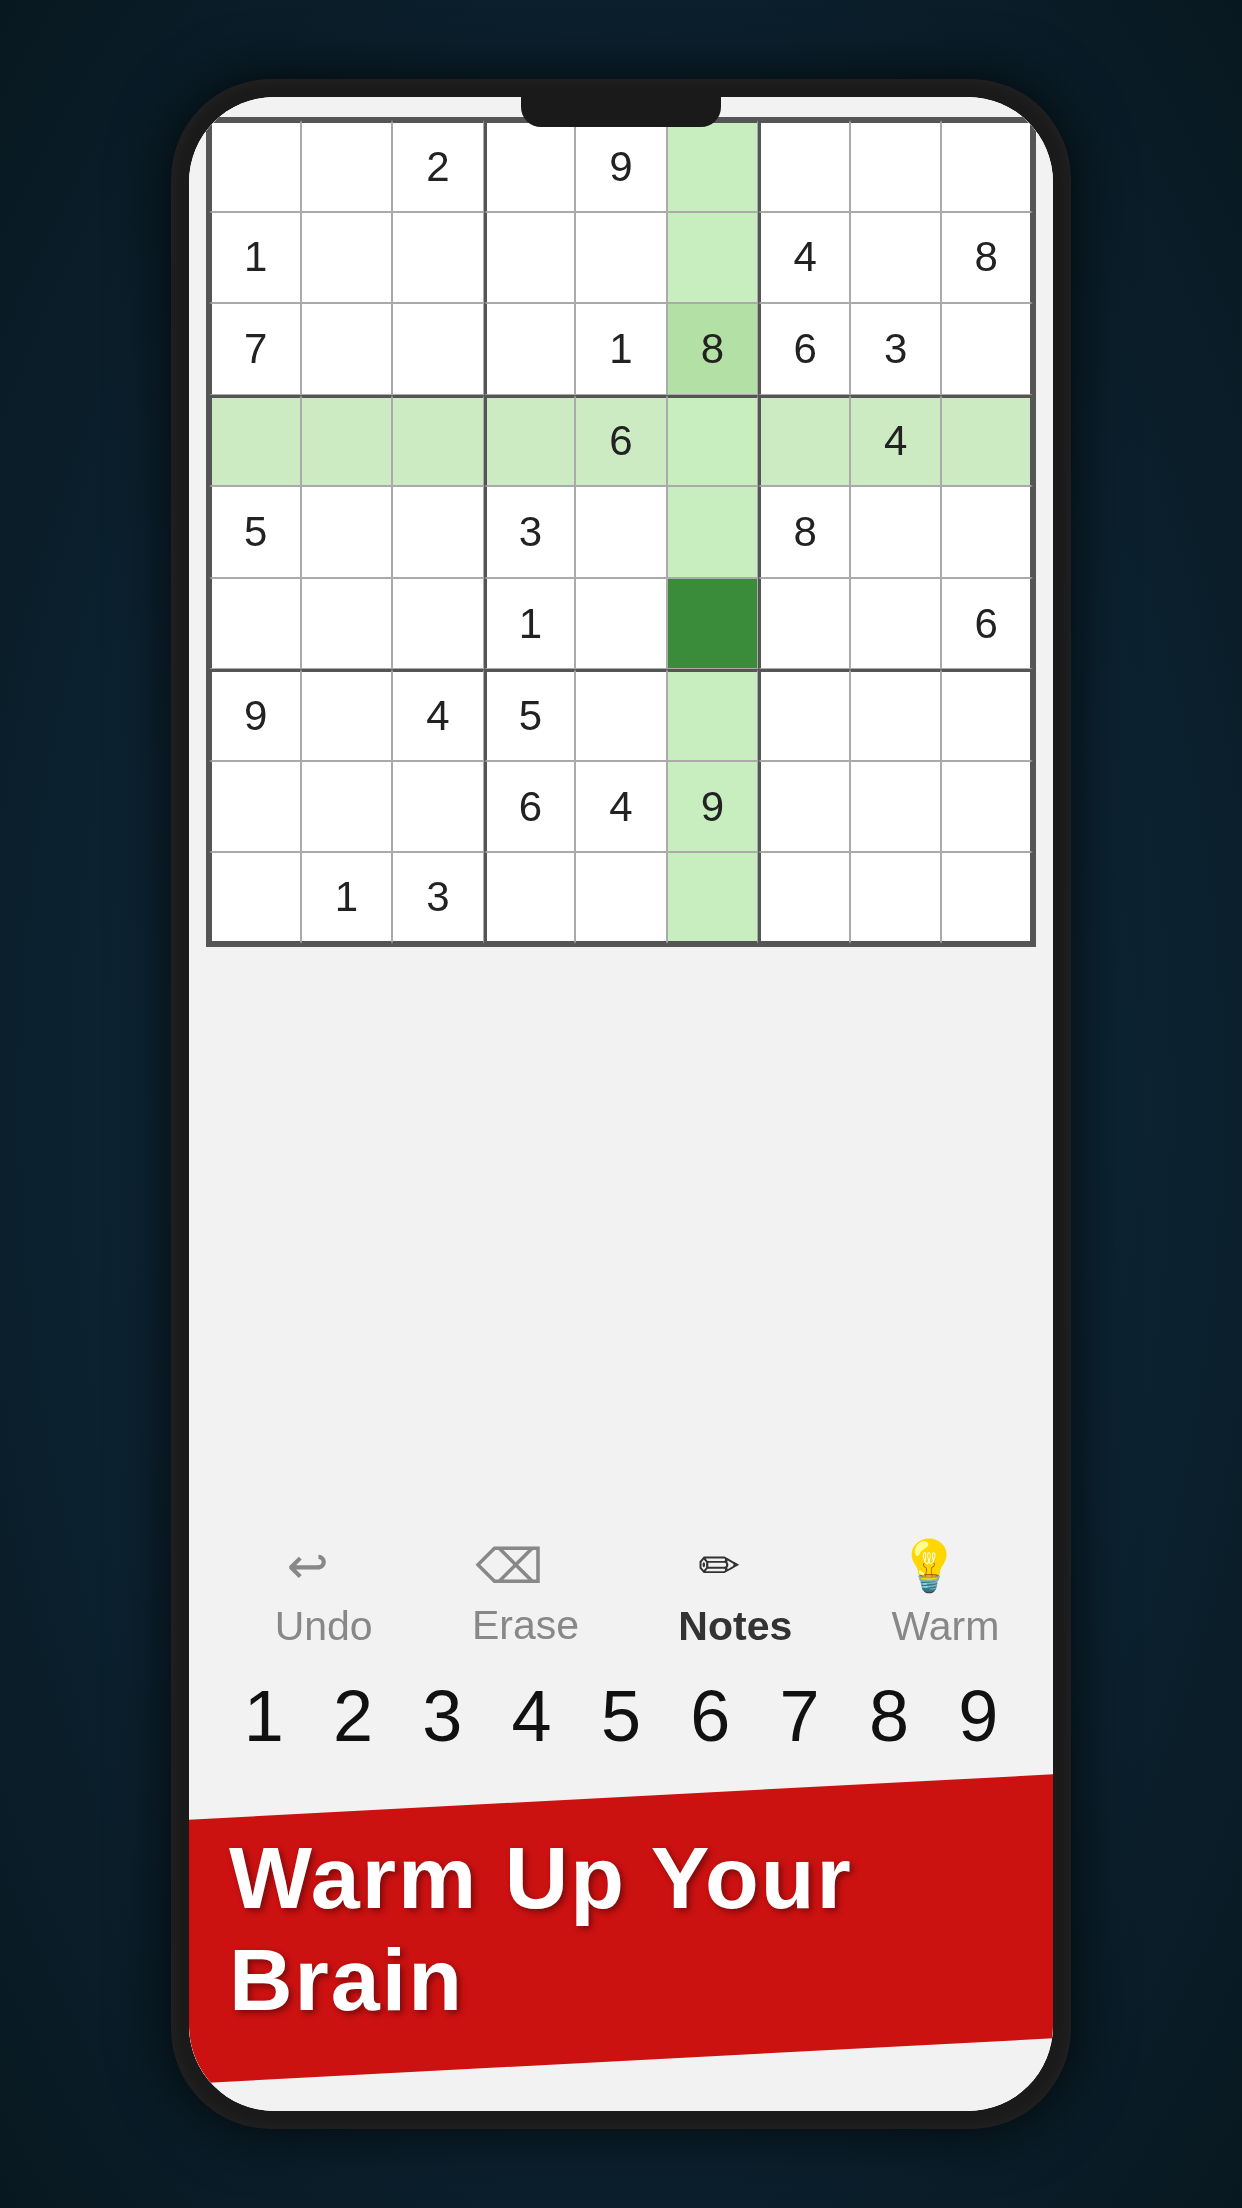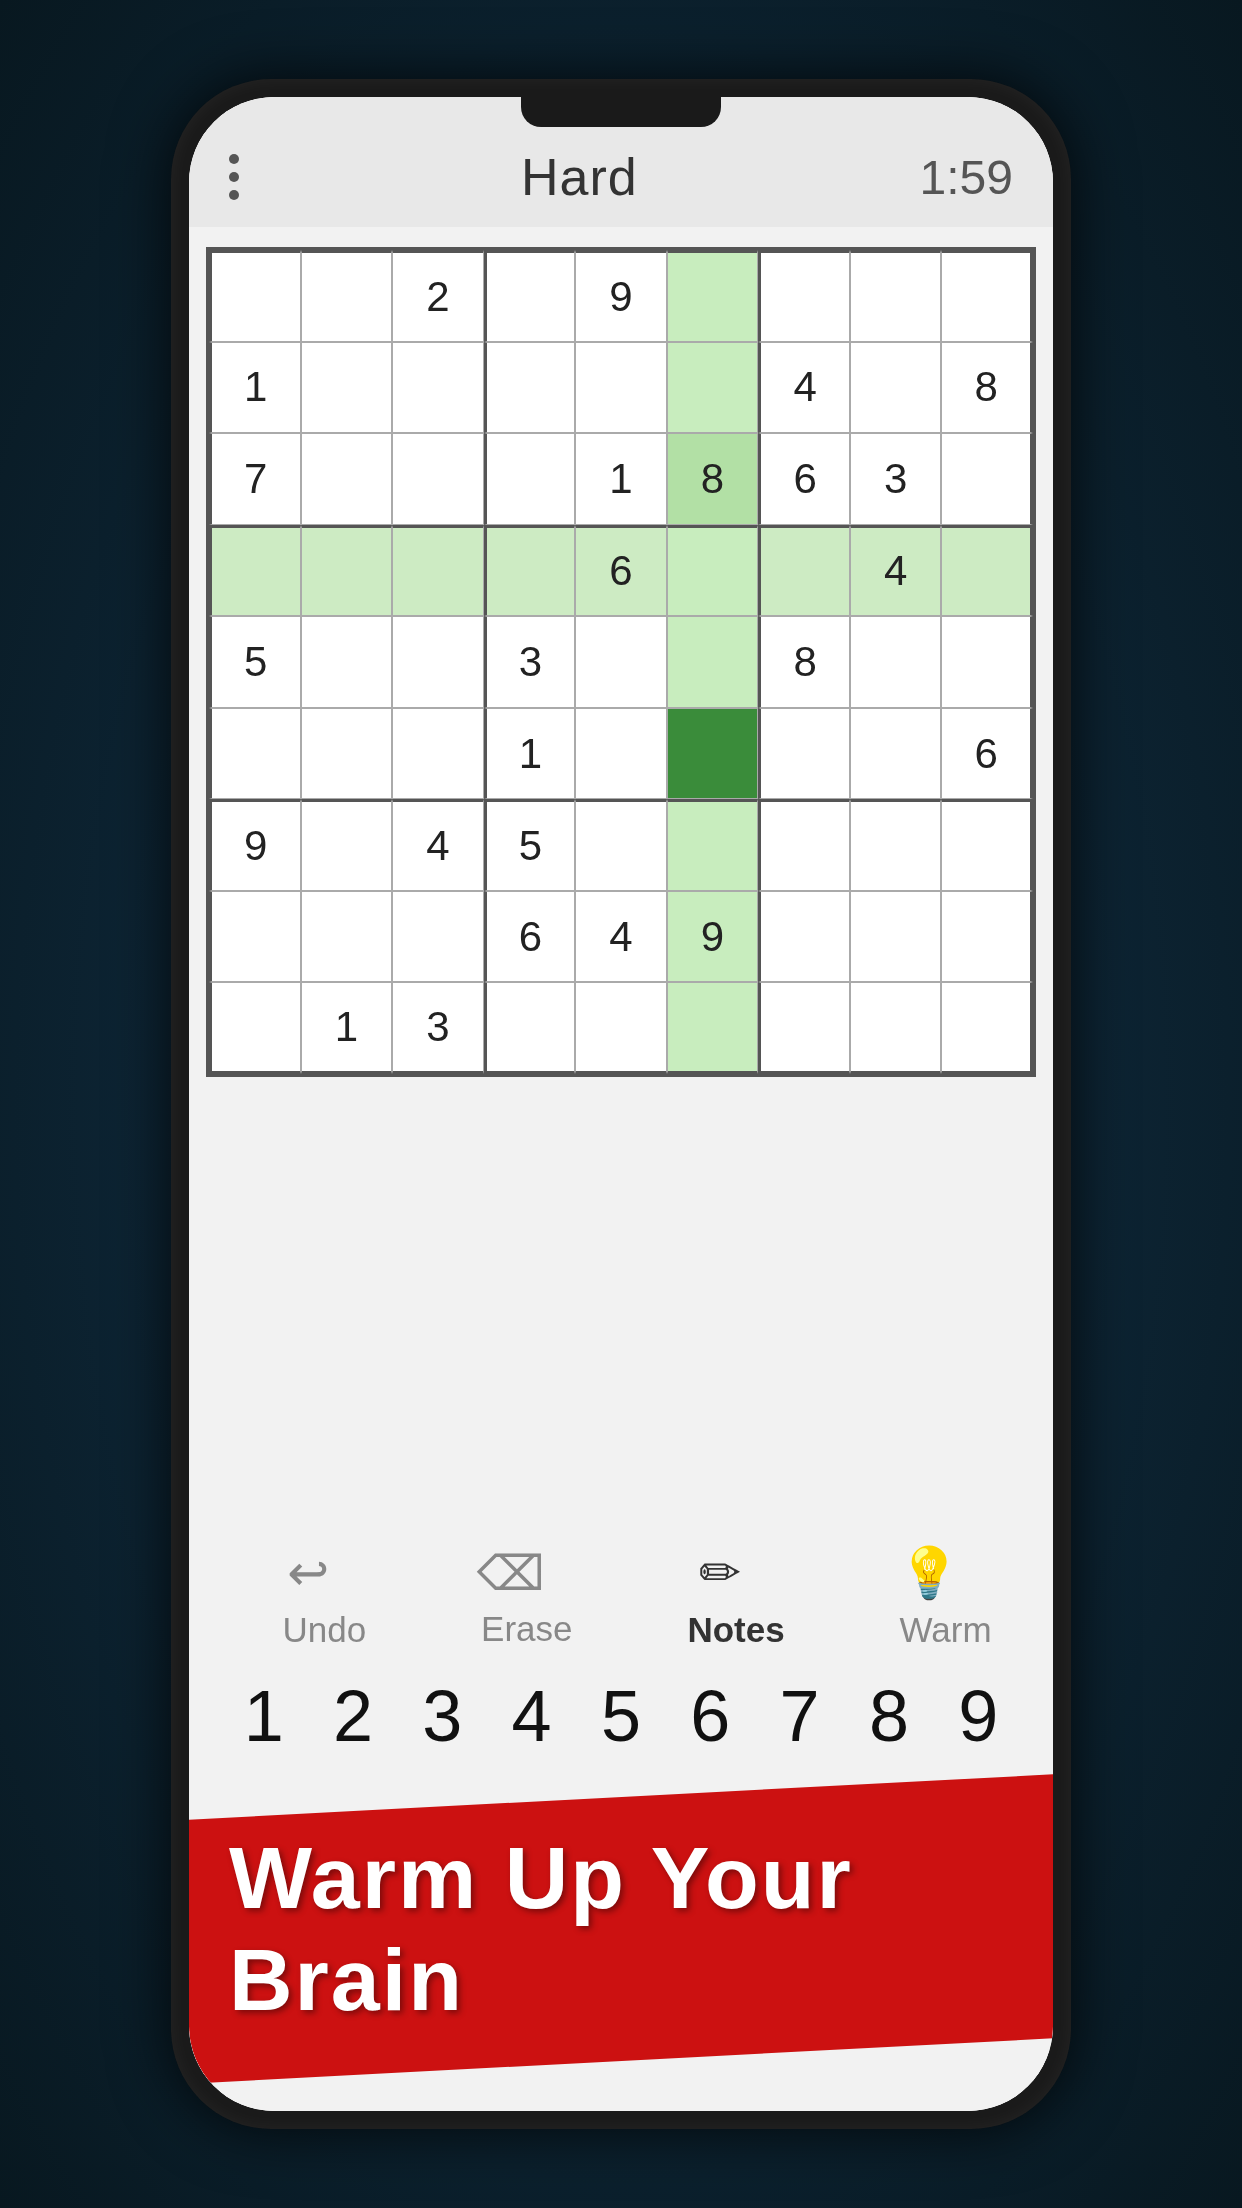--- a/index.html
+++ b/index.html
@@ -158,21 +158,21 @@
     .toolbar-icon {
       font-size: 50px;
       color: #888;
     }
 
     .toolbar-icon.active {
       color: #333;
     }
 
     .toolbar-label {
-      font-size: 35px;
+      font-size: 41px;
       color: #888;
       margin-left: 32px;
     }
 
     .toolbar-label.active {
       color: #333;
       font-weight: 600;
     }
 
     
@@ -222,29 +222,20 @@
     }
   </style>
 </head>
 <body>
 
 <div class="phone-outer">
   <div class="phone-notch"></div>
   <div class="phone-inner">
     <div class="app-screen">
 
-      <div class="header">
-        <div class="menu-dots">
-          <div class="menu-dot"></div>
-          <div class="menu-dot"></div>
-          <div class="menu-dot"></div>
-        </div>
-        <span class="header-title">Hard</span>
-        <span class="header-timer">1:59</span>
-      </div>
 
       <div class="board-container">
         <div class="sudoku-board" id="sudoku-board">
 
         <div class="sudoku-cell" data-row="1" data-col="1" style="background: white; border-width: 3px 1px 1px 3px; border-style: solid; border-color: rgb(85, 85, 85) rgb(170, 170, 170) rgb(170, 170, 170) rgb(85, 85, 85);"></div>
             <div class="sudoku-cell" data-row="1" data-col="2" style="background: white; border-width: 3px 1px 1px; border-style: solid; border-color: rgb(85, 85, 85) rgb(170, 170, 170) rgb(170, 170, 170);"></div>
             <div class="sudoku-cell" data-row="1" data-col="3" style="background: white; border-width: 3px 1px 1px; border-style: solid; border-color: rgb(85, 85, 85) rgb(170, 170, 170) rgb(170, 170, 170);">2</div>
             <div class="sudoku-cell" data-row="1" data-col="4" style="background: white; border-width: 3px 1px 1px 3px; border-style: solid; border-color: rgb(85, 85, 85) rgb(170, 170, 170) rgb(170, 170, 170) rgb(85, 85, 85);"></div>
             <div class="sudoku-cell" data-row="1" data-col="5" style="background: white; border-width: 3px 1px 1px; border-style: solid; border-color: rgb(85, 85, 85) rgb(170, 170, 170) rgb(170, 170, 170);">9</div>
             <div class="sudoku-cell" data-row="1" data-col="6" style="background: rgb(200, 237, 190); border-width: 3px 1px 1px; border-style: solid; border-color: rgb(85, 85, 85) rgb(170, 170, 170) rgb(170, 170, 170);"></div>

